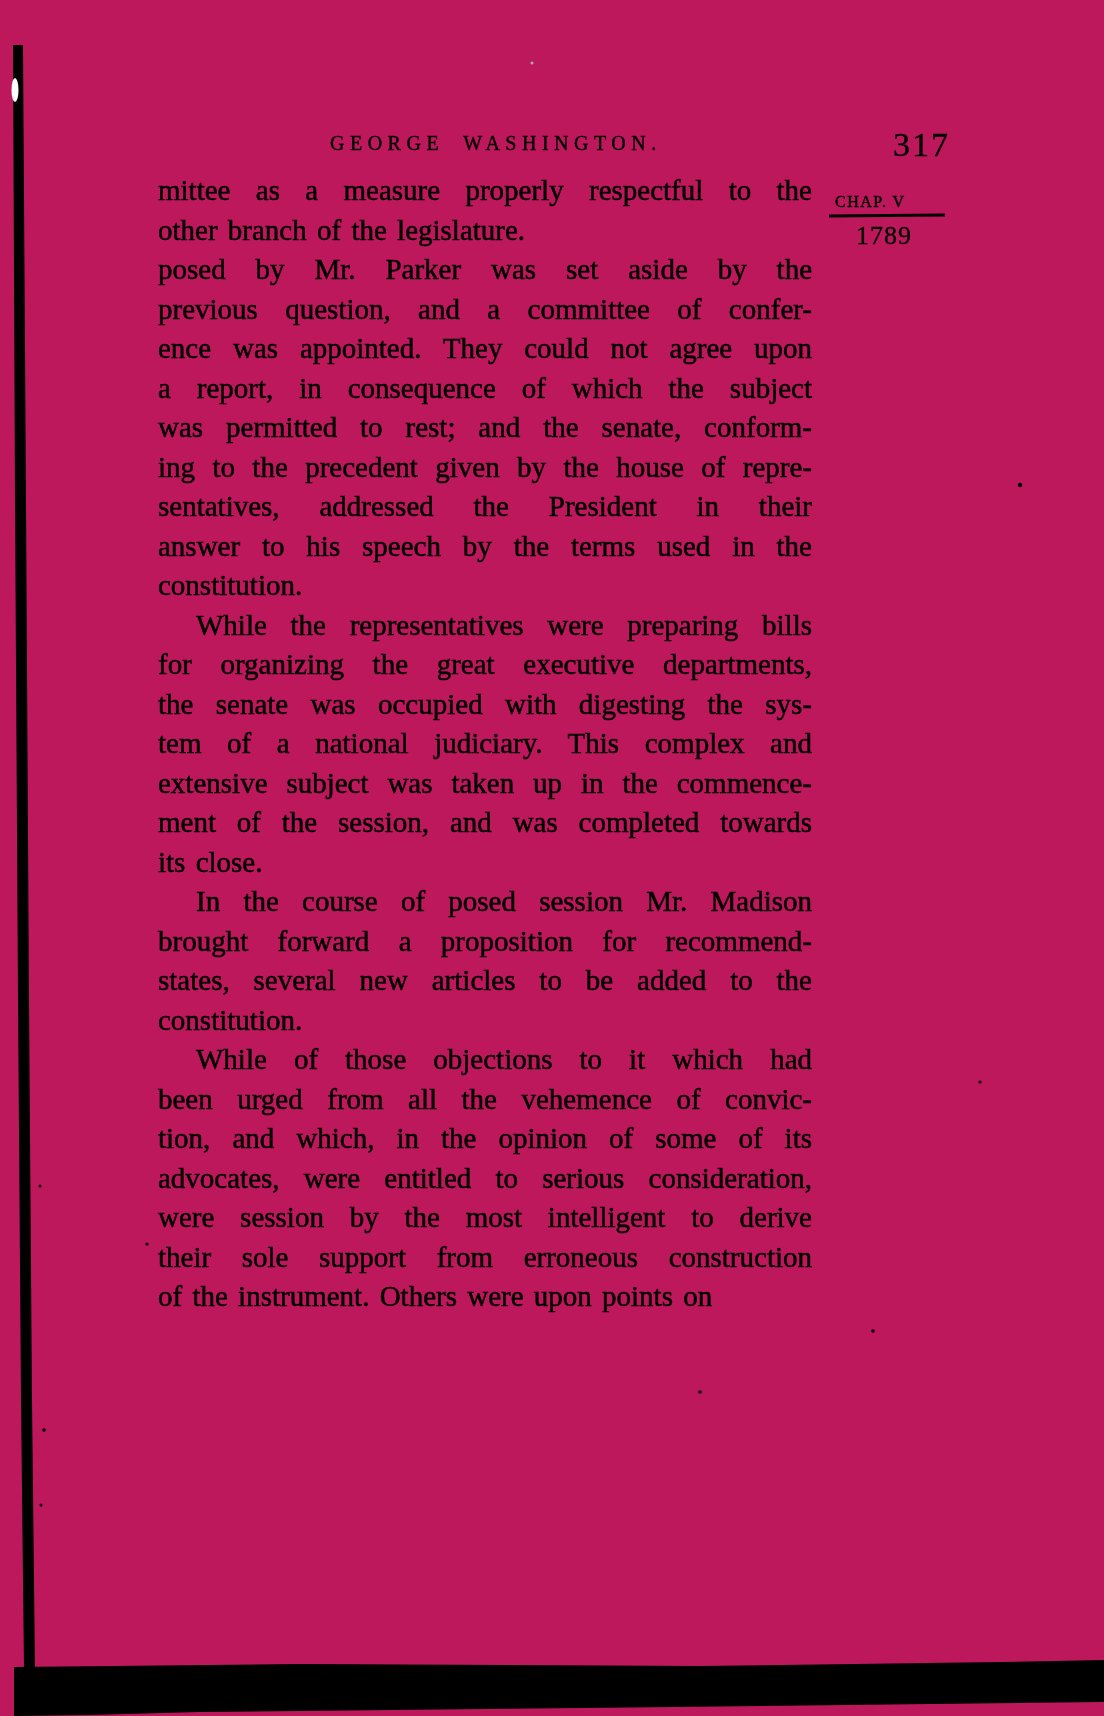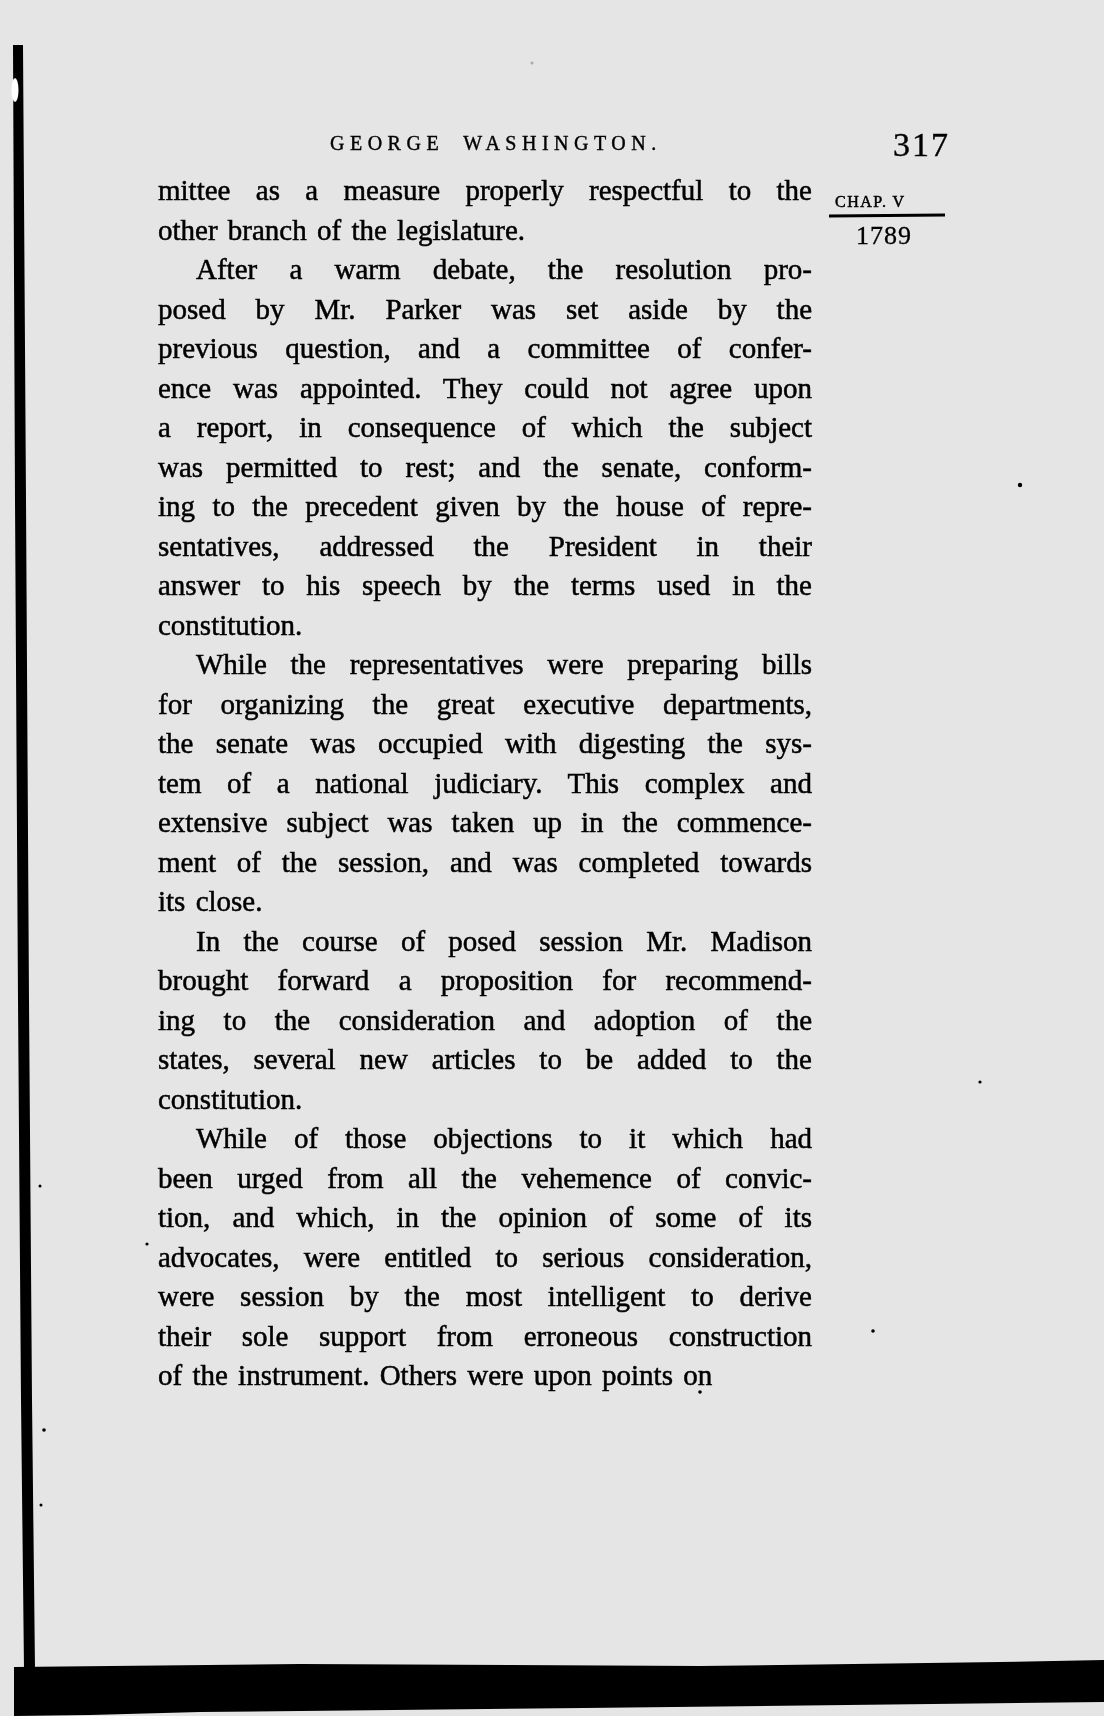--- a/index.html
+++ b/index.html
@@ -1,19 +1,19 @@
 <!DOCTYPE html>
 <html><head>
 <meta charset="utf-8">
 <style>
   html,body{margin:0;padding:0;background:#ffffff;}
   .page{
     position:relative;
     width:1104px;height:1716px;
-    background:#e5e5e5;
+    background:#be185d;
     overflow:hidden;
     font-family:"Liberation Serif","DejaVu Serif",serif;
     color:#000;
   }
   .running-header{
     position:absolute;left:330px;top:132px;
     font-size:20px;letter-spacing:5.5px;word-spacing:9px;
     -webkit-text-stroke:0.4px #000;
     white-space:nowrap;
   }
@@ -73,21 +73,20 @@
   <div class="chap-rule"></div>
 
   <div class="year">1789</div>
 
   <div class="body-text">
       <div>
         <div class="bline">mittee as a measure properly respectful to the</div>
         <div class="bline last">other branch of the legislature.</div>
       </div>
       <div>
-        <div class="bline indent">After a warm debate, the resolution pro-</div>
         <div class="bline">posed by Mr. Parker was set aside by the</div>
         <div class="bline">previous question, and a committee of confer-</div>
         <div class="bline">ence was appointed.  They could not agree upon</div>
         <div class="bline">a report, in consequence of which the subject</div>
         <div class="bline">was permitted to rest; and the senate, conform-</div>
         <div class="bline">ing to the precedent given by the house of repre-</div>
         <div class="bline">sentatives, addressed the President in their</div>
         <div class="bline">answer to his speech by the terms used in the</div>
         <div class="bline last">constitution.</div>
       </div>
@@ -96,21 +95,20 @@
         <div class="bline">for organizing the great executive departments,</div>
         <div class="bline">the senate was occupied with digesting the sys-</div>
         <div class="bline">tem of a national judiciary.  This complex and</div>
         <div class="bline">extensive subject was taken up in the commence-</div>
         <div class="bline">ment of the session, and was completed towards</div>
         <div class="bline last">its close.</div>
       </div>
       <div>
         <div class="bline indent">In the course of posed session Mr. Madison</div>
         <div class="bline">brought forward a proposition for recommend-</div>
-        <div class="bline">ing to the consideration and adoption of the</div>
         <div class="bline">states, several new articles to be added to the</div>
         <div class="bline last">constitution.</div>
       </div>
       <div>
         <div class="bline indent">While of those objections to it which had</div>
         <div class="bline">been urged from all the vehemence of convic-</div>
         <div class="bline">tion, and which, in the opinion of some of its</div>
         <div class="bline">advocates, were entitled to serious consideration,</div>
         <div class="bline">were session by the most intelligent to derive</div>
         <div class="bline">their sole support from erroneous construction</div>

